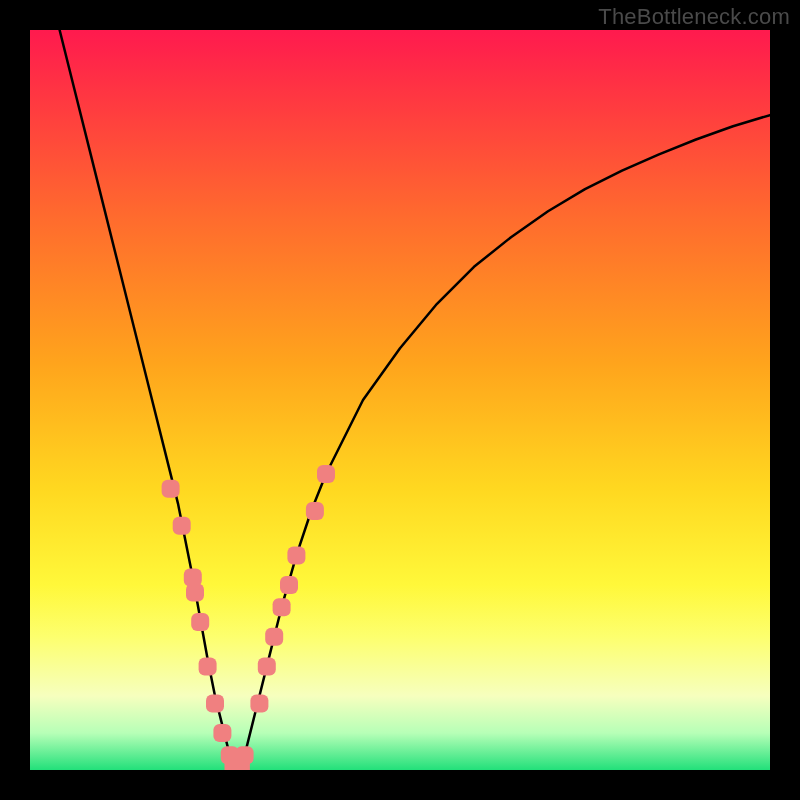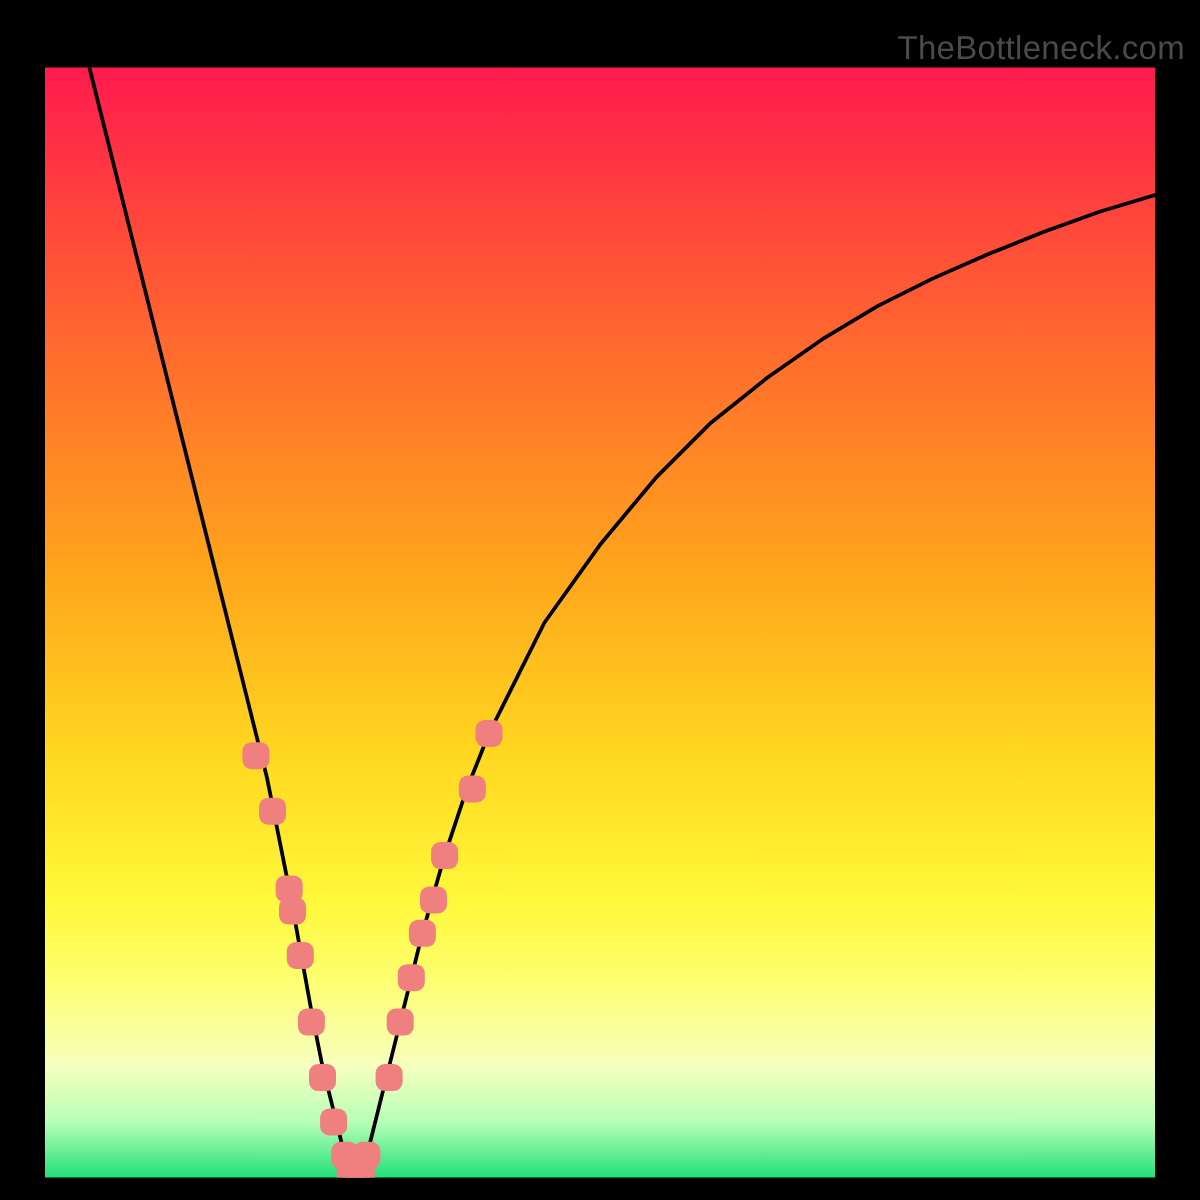--- a/index.html
+++ b/index.html
@@ -11,21 +11,20 @@
     background: #000;
     font-family: Arial, Helvetica, sans-serif;
   }
   .frame {
     position: absolute;
     top: 0;
     left: 0;
     width: 800px;
     height: 774px;
     background: #000;
-    margin-top: 15px;
   }
   .plot-area {
     position: absolute;
     top: 30px;
     left: 30px;
     width: 740px;
     height: 740px;
     background: linear-gradient(to bottom,
       #ff1a4e 0%,
       #ff3a40 10%,

